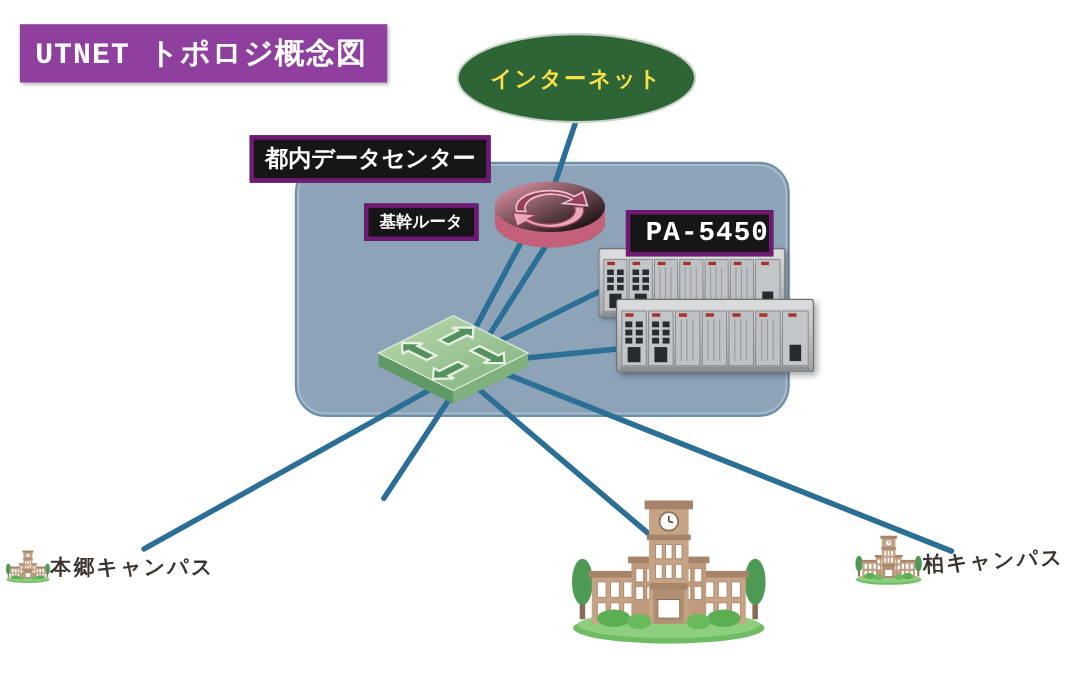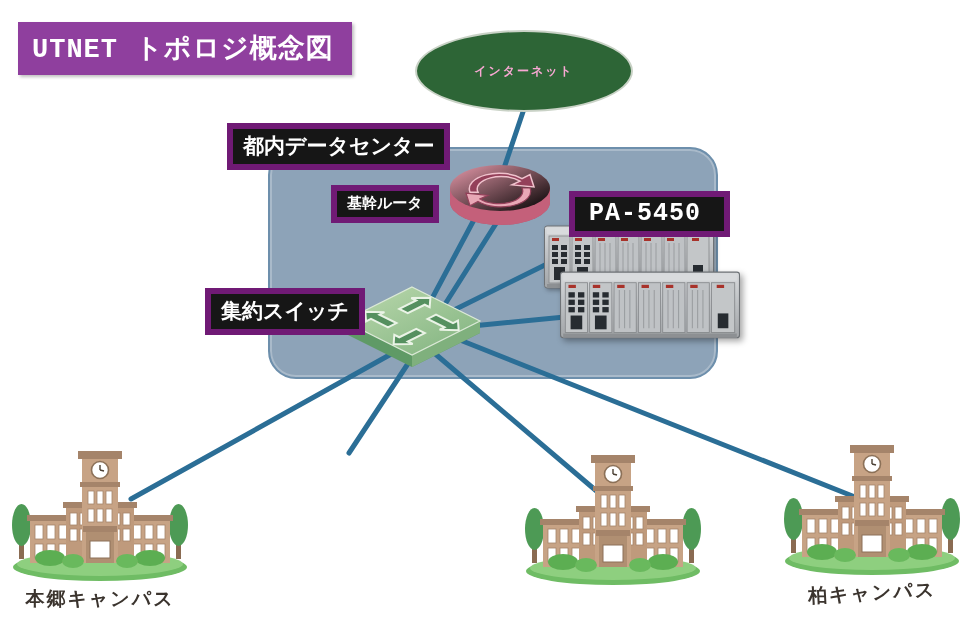--- a/index.html
+++ b/index.html
@@ -12,46 +12,46 @@
   #title-box{
     left:18px;top:22px;background:#8f3f9e;color:#ffffff;
     font-size:27px;font-weight:bold;padding:8px 18px 9px 14px;letter-spacing:1px;
     box-shadow:2px 2px 3px rgba(0,0,0,.25);
   }
   
   #internet-node{
     left:415px;top:30px;width:214px;height:78px;border-radius:50%;
     background:#2d6536;border:2px solid #c9d2c6;
     display:flex;align-items:center;justify-content:center;
-    color:#f9a8d4;font-size:12px;font-weight:bold;letter-spacing:2px;
+    color:#fde047;font-size:20px;font-weight:bold;letter-spacing:2px;
   }
   
   #datacenter-box{
     left:268px;top:147px;width:446px;height:228px;border-radius:28px;
     background:#8da3b8;border:2px solid #6d8fac;
     box-shadow:inset 0 0 0 2px rgba(255,255,255,.25);
   }
   
   .black-label{
     background:#161616;color:#ffffff;font-weight:bold;white-space:nowrap;
-    padding:3px 10px 4px 10px;border:6px solid #701a75;
+    padding:3px 10px 4px 10px;border:4px solid #701a75;
   }
   #label-datacenter{left:227px;top:123px;font-size:21px;}
   #label-router{left:331px;top:185px;font-size:15px;}
-  #label-pa5450{left:569px;top:191px;font-size:25px;padding:2px 23px 3px 14px;letter-spacing:1px;}
+  #label-pa5450{left:569px;top:191px;font-size:25px;padding:2px 0 3px 14px;letter-spacing:1px;}
   #label-switch{left:205px;top:288px;font-size:21px;}
   
   #links{left:0;top:0;width:980px;height:620px;pointer-events:none;}
   
   #router-icon{left:448px;top:160px;width:104px;height:68px;}
   #switch-icon{left:341px;top:277px;width:142px;height:94px;}
   #firewall-1{left:544px;top:225px;width:170px;height:66px;filter:drop-shadow(2px 2px 2px rgba(0,0,0,.3));}
   #firewall-2{left:560px;top:271px;width:180px;height:70px;filter:drop-shadow(3px 3px 3px rgba(0,0,0,.35));}
   
-  .campus{width:190px;display:flex;flex-direction:column;align-items:center;}
+  .campus{width:190px;display:flex;flex-direction:row;align-items:center;}
   .campus svg{width:180px;height:140px;}
   .campus-label{
     font-size:19px;font-weight:bold;color:#3b342e;letter-spacing:2px;margin-top:1px;white-space:nowrap;
   }
   #campus-hongo{left:5px;top:445px;}
   #campus-komaba{left:260px;top:443px;}
   #campus-shirokanedai{left:518px;top:449px;}
   #campus-kashiwa{left:777px;top:439px;}
   #campus-kashiwa .campus-label{transform:rotate(-3deg);}
 </style>
@@ -262,21 +262,20 @@
           <polygon points="8,-26 32,-26 32,-33 46,-20 32,-7 32,-14 8,-14" vector-effect="non-scaling-stroke"></polygon>
           <polygon points="-8,26 -32,26 -32,33 -46,20 -32,7 -32,14 -8,14" vector-effect="non-scaling-stroke"></polygon>
         </g>
       </g>
     </svg>
   </div>
 
   <div class="abs black-label" id="label-datacenter">都内データセンター</div>
   <div class="abs black-label" id="label-router">基幹ルータ</div>
   <div class="abs black-label" id="label-pa5450">PA-5450</div>
-  <div class="abs black-label" id="label-switch">集約スイッチ</div>
 
   <div class="abs campus" id="campus-hongo">
     <svg viewBox="0 0 180 140">
         <use href="#sym-campus"></use>
       </svg>
     <div class="campus-label">本郷キャンパス</div>
   </div>
   <div class="abs campus" id="campus-shirokanedai">
     <svg viewBox="0 0 180 140">
         <use href="#sym-campus"></use>

